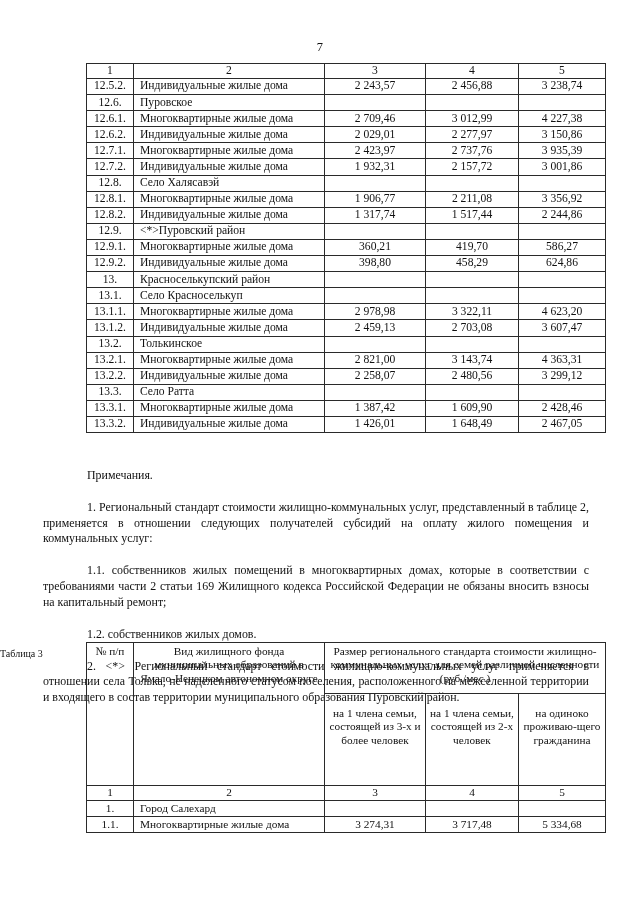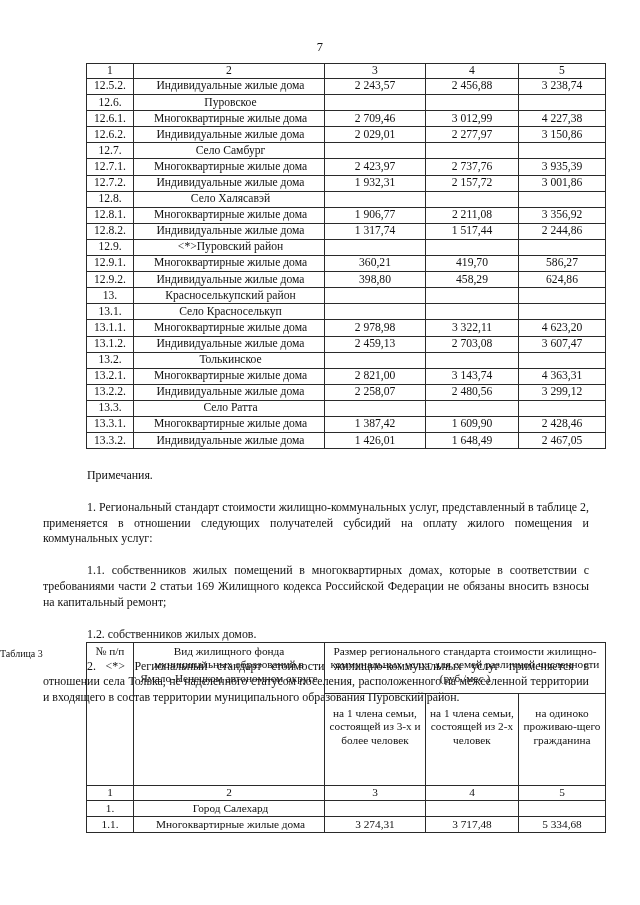--- a/index.html
+++ b/index.html
@@ -38,21 +38,21 @@
     font-size: 11.6px;
     line-height: 1.05;
   }
   .doc-table td, .doc-table th {
     border: 1px solid #2a2a2a;
     padding: 0px 3px;
     vertical-align: middle;
     font-weight: normal;
   }
   .c-num { text-align: center; }
-  .c-name { text-align: center; padding-left: 6px !important; }
+  .c-name { text-align: left; padding-left: 6px !important; }
   .c-val { text-align: center; }
 
   
   #table2-wrap {
     position: absolute;
     left: 86px;
     top: 63px;
     width: 519px;
   }
   #table2 { width: 519px; }
@@ -151,27 +151,20 @@
             <td class="c-val">2 709,46</td>
             <td class="c-val">3 012,99</td>
             <td class="c-val">4 227,38</td>
           </tr>
           <tr>
             <td class="c-num">12.6.2.</td>
             <td class="c-name">Индивидуальные жилые дома</td>
             <td class="c-val">2 029,01</td>
             <td class="c-val">2 277,97</td>
             <td class="c-val">3 150,86</td>
-          </tr>
-          <tr>
-            <td class="c-num">12.7.</td>
-            <td class="c-name">Село Самбург</td>
-            <td class="c-val"></td>
-            <td class="c-val"></td>
-            <td class="c-val"></td>
           </tr>
           <tr>
             <td class="c-num">12.7.1.</td>
             <td class="c-name">Многоквартирные жилые дома</td>
             <td class="c-val">2 423,97</td>
             <td class="c-val">2 737,76</td>
             <td class="c-val">3 935,39</td>
           </tr>
           <tr>
             <td class="c-num">12.7.2.</td>

